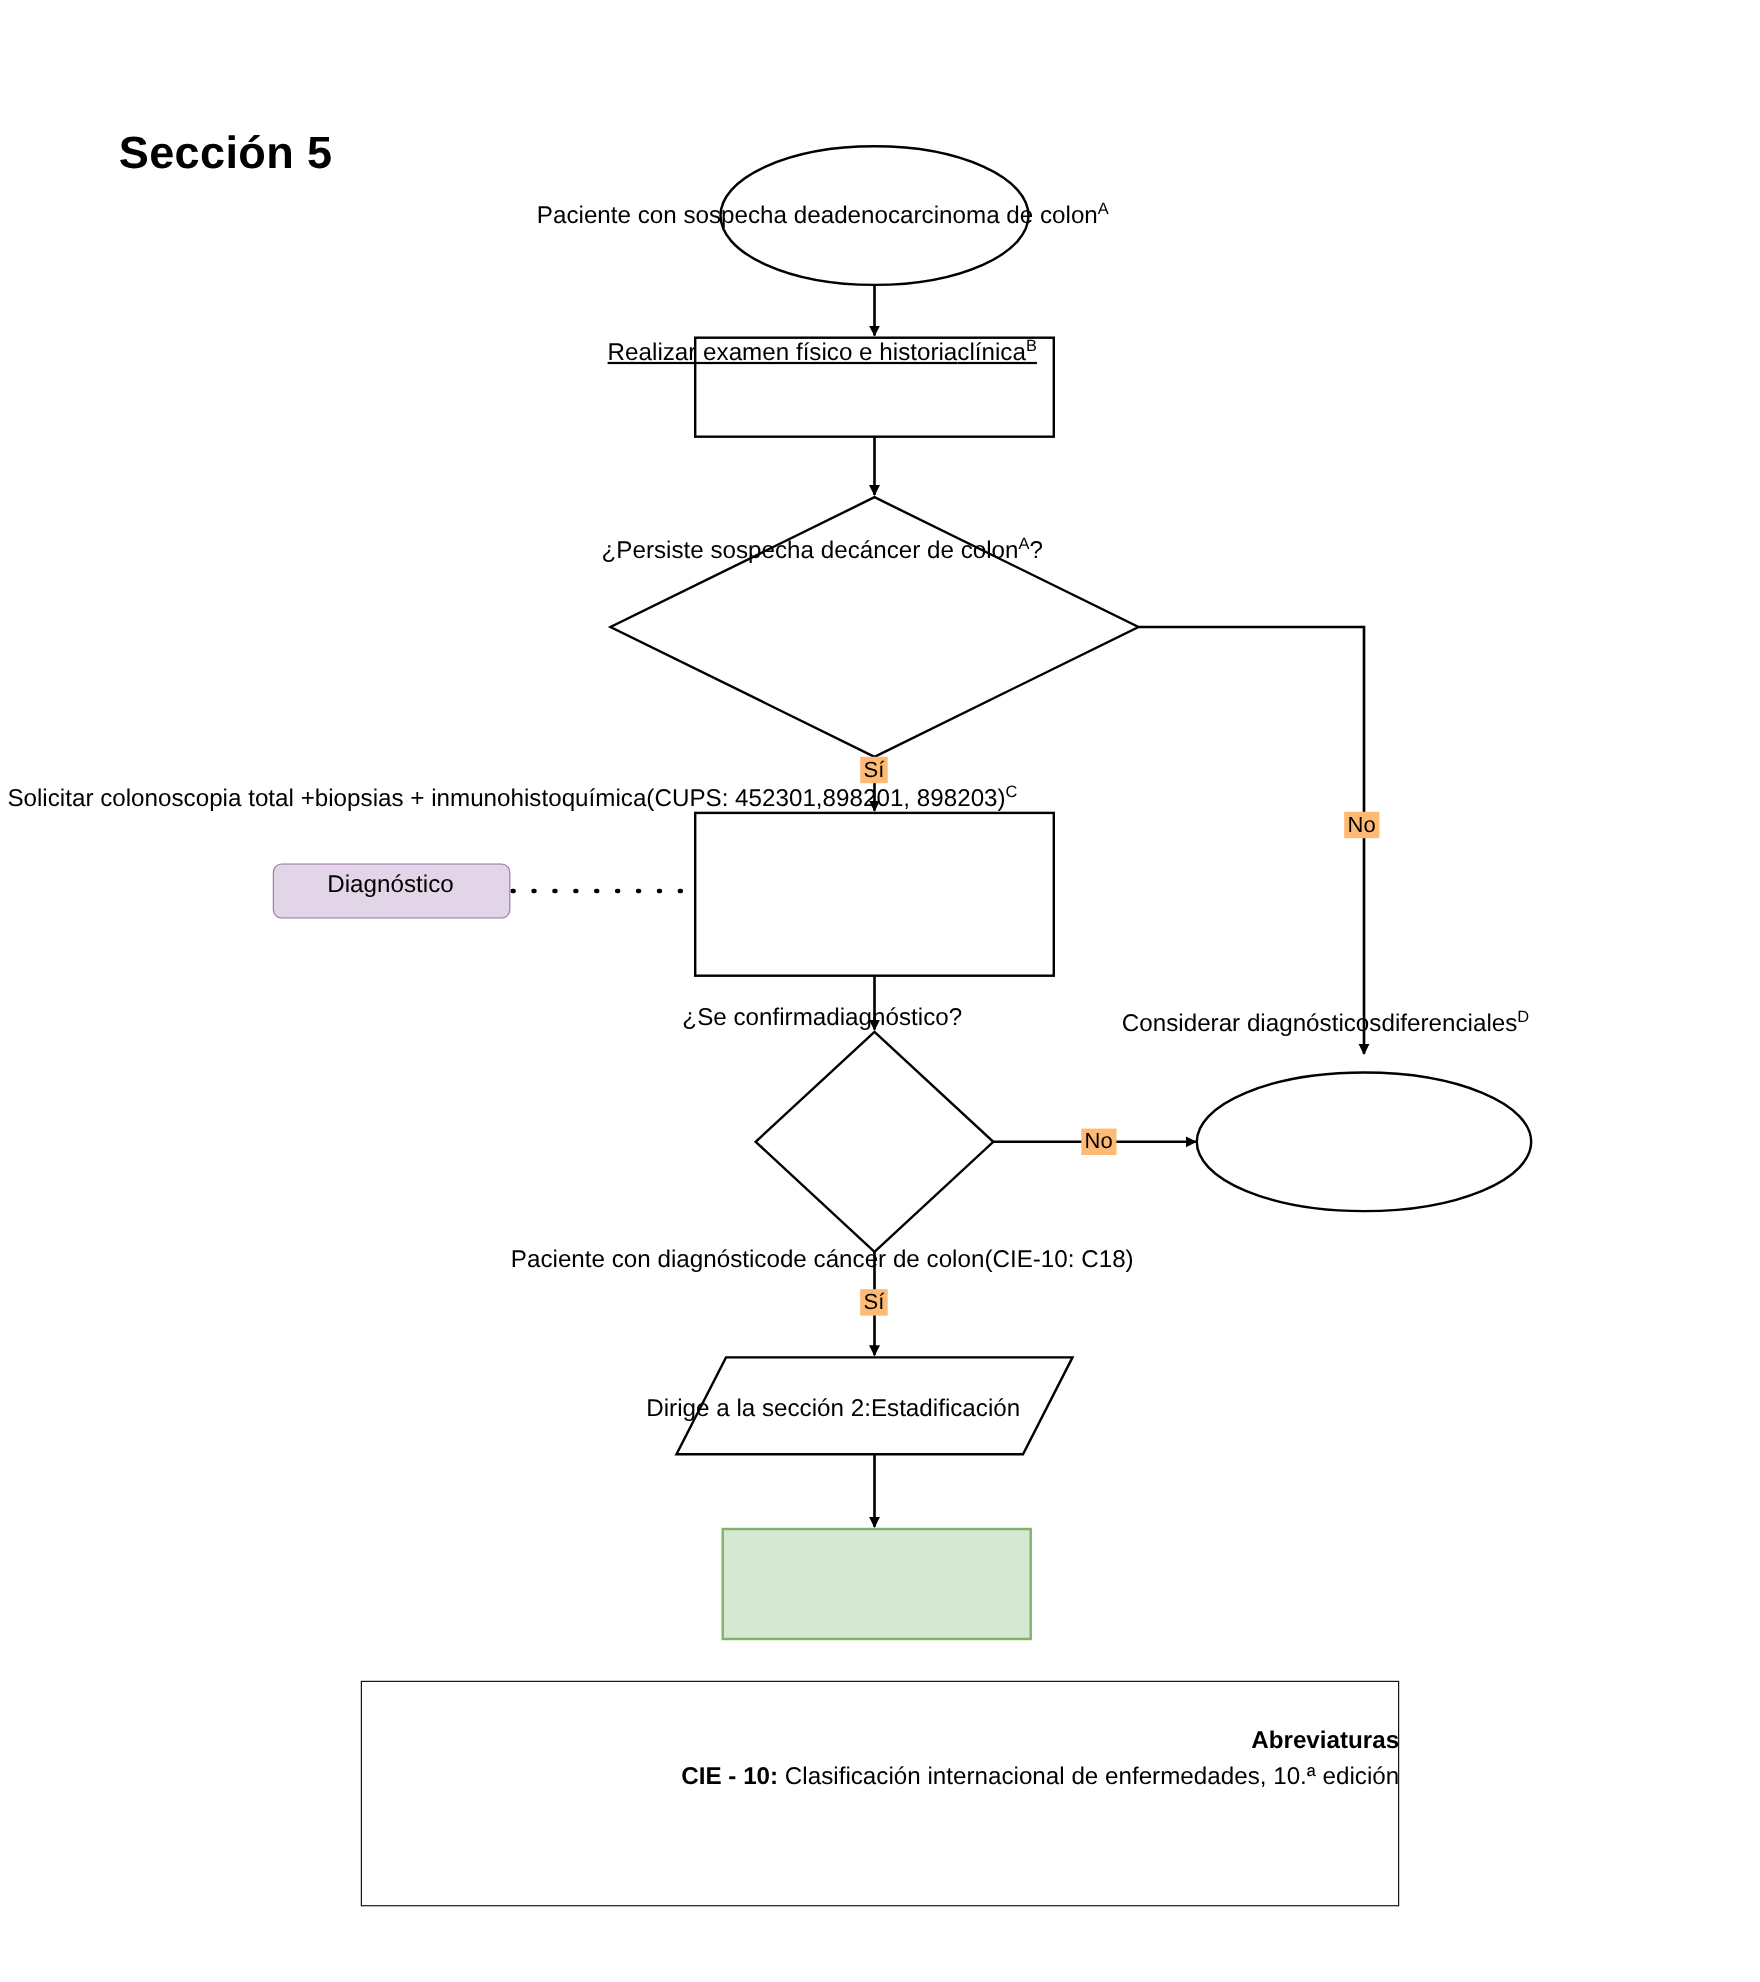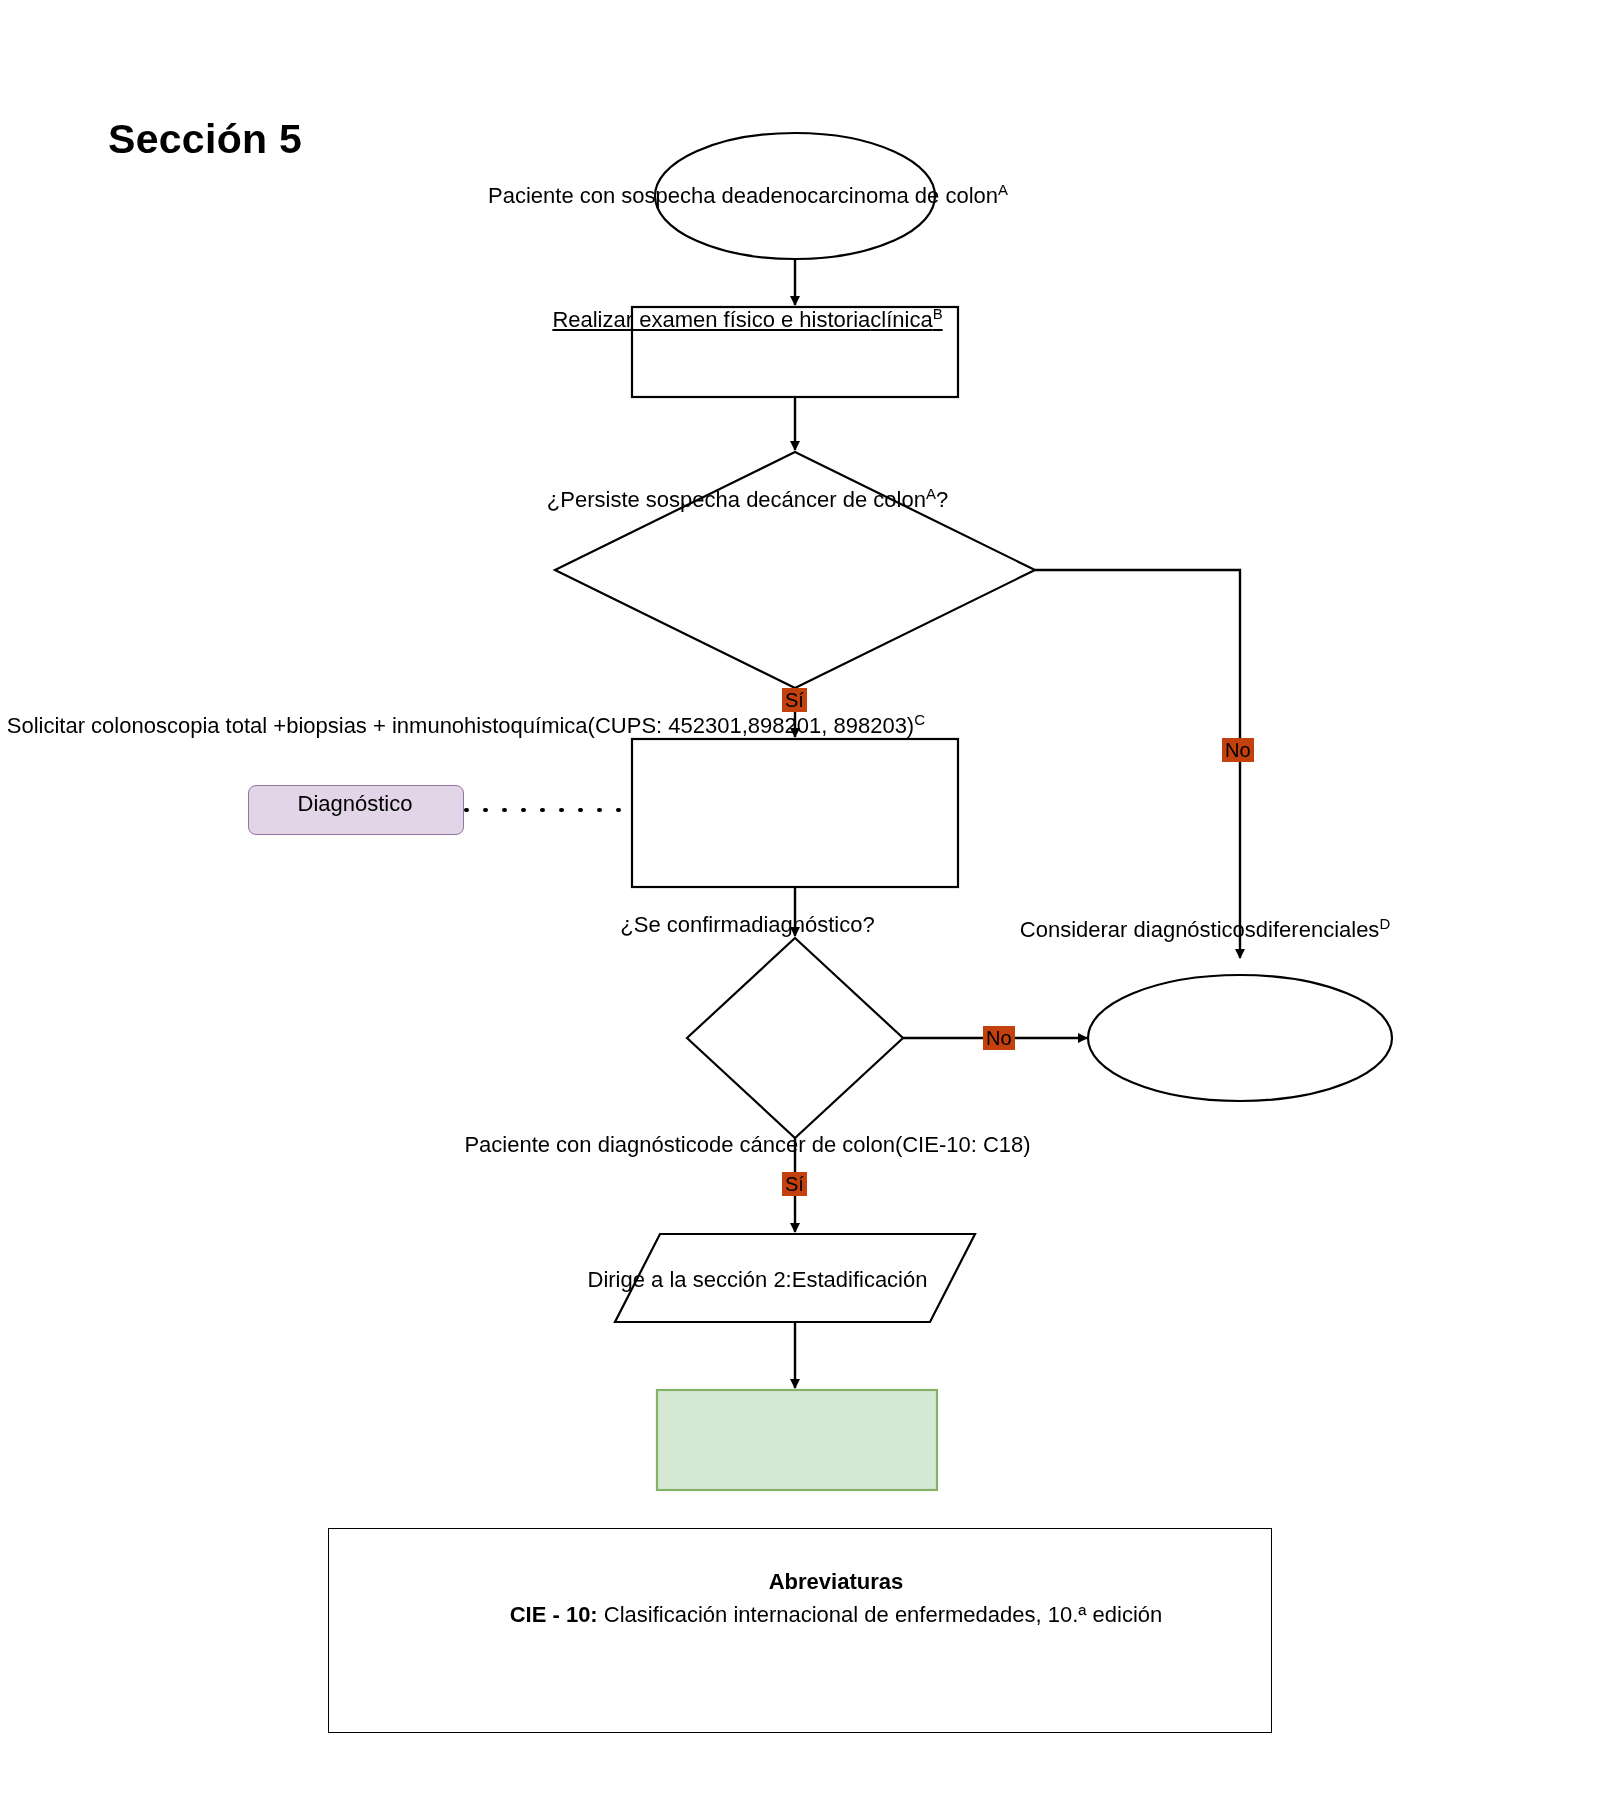--- a/index.html
+++ b/index.html
@@ -76,21 +76,21 @@
     background: #e1d5e7;
     box-sizing: border-box;
   }
 
   
   .edge-label {
     position: absolute;
     font-size: 20px;
     line-height: 24px;
     white-space: nowrap;
-    background: #c2410c;
+    background: #fdba74;
     padding: 0 3px;
   }
   #lbl-si-1 { left: 782px; top: 688px; }
   #lbl-no-1 { left: 1222px; top: 738px; }
   #lbl-no-2 { left: 983px; top: 1026px; }
   #lbl-si-2 { left: 782px; top: 1172px; }
 
   
   .abbrev-box {
     position: absolute;
@@ -100,24 +100,23 @@
     height: 205px;
     border: 1.8px solid #000000;
     box-sizing: border-box;
     background: #ffffff;
   }
   .abbrev-inner {
     position: absolute;
     left: 328px;
     top: 1565px;
     width: 944px;
-    text-align: center;
+    text-align: right;
     font-size: 22px;
     line-height: 33px;
-    padding-left: 36px;
   }
   .abbrev-title { font-weight: bold; }
   .abbrev-line b { font-weight: bold; }
 </style>
 </head>
 <body>
 
 <div id="page">
 
   <div class="section-title">Sección 5</div>

